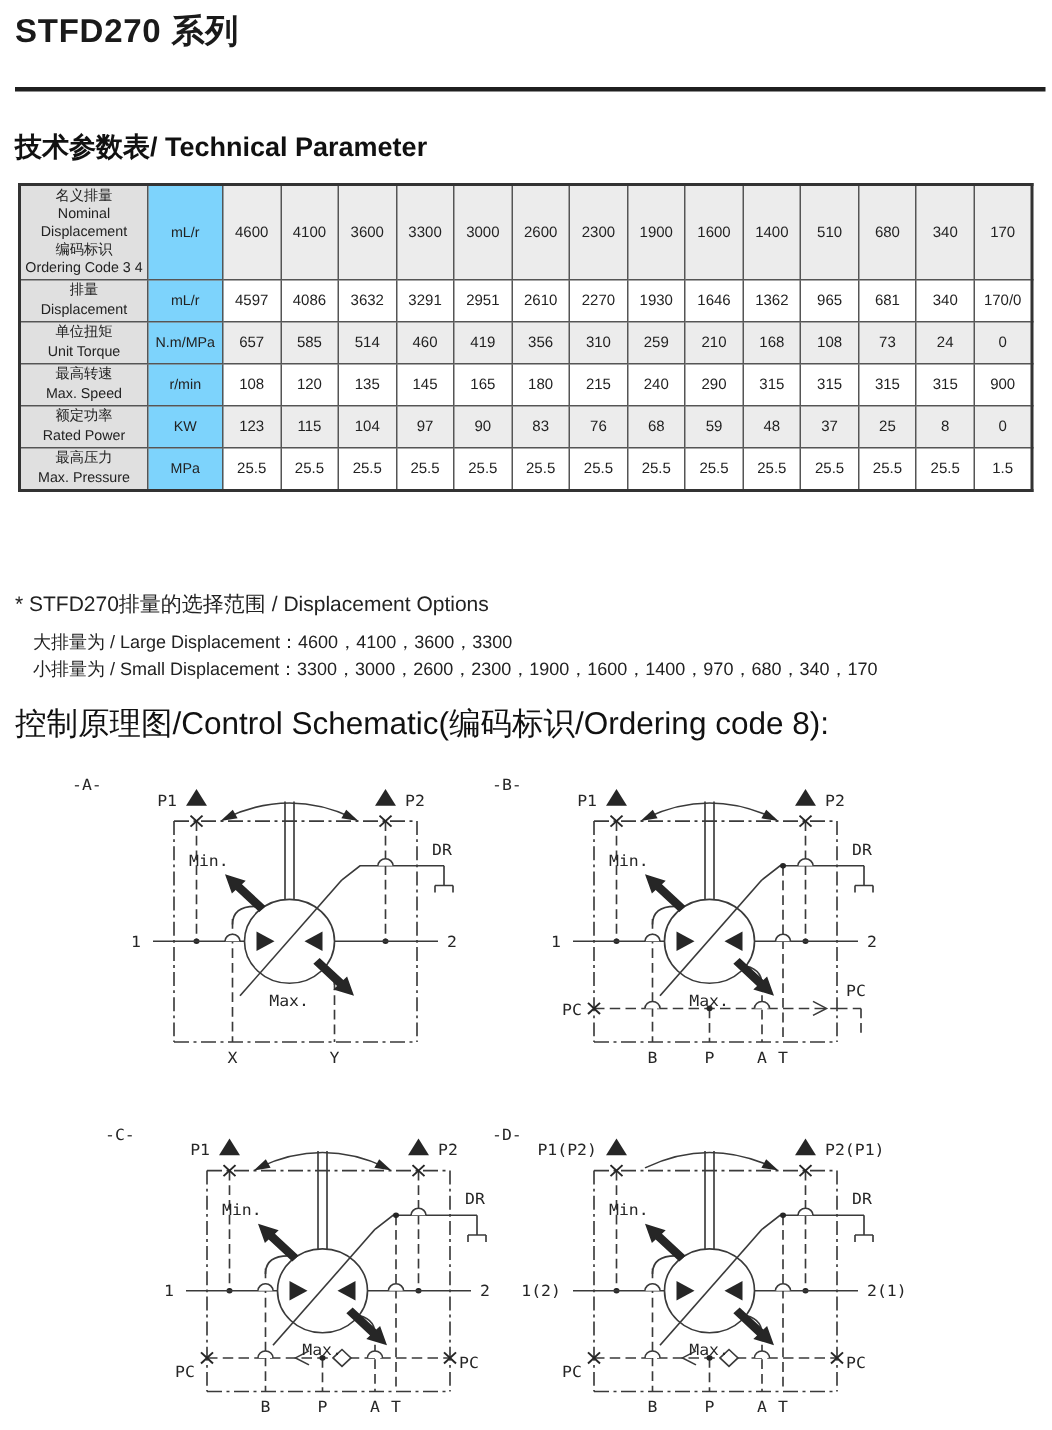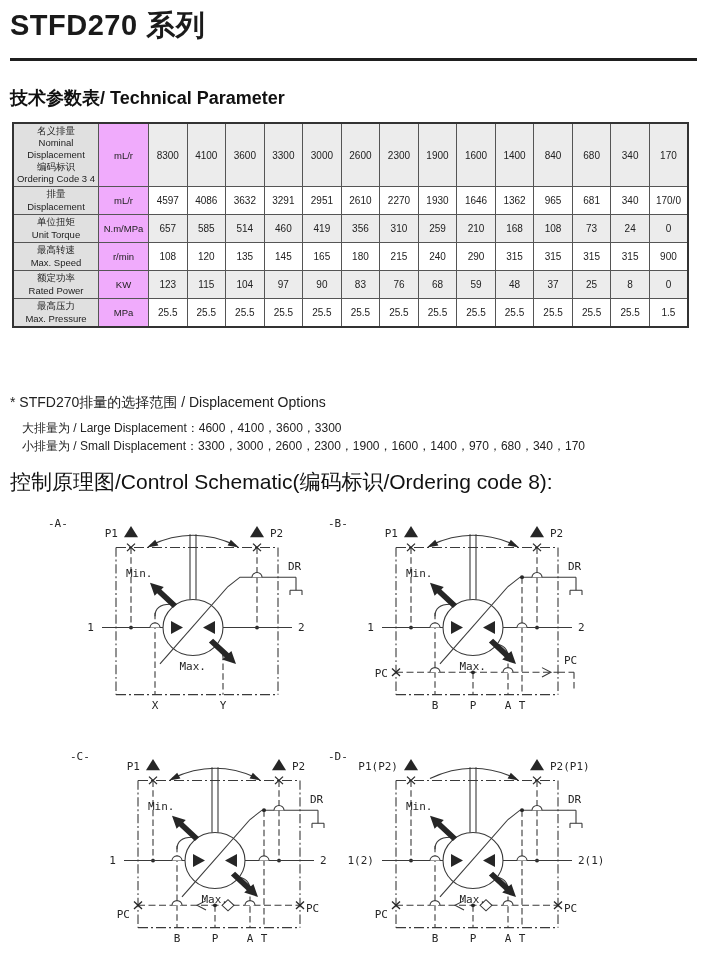--- a/index.html
+++ b/index.html
@@ -1,34 +1,34 @@
 <!DOCTYPE html>
 <html><head>
 <meta charset="utf-8">
 <style>
   html,body{margin:0;padding:0;}
   body{width:701px;height:953px;background:#ffffff;position:relative;overflow:hidden;
        font-family:"Liberation Sans",sans-serif;color:#222;}
   .abs{position:absolute;}
-  .doc-title{left:10px;top:6px;font-size:29px;font-weight:700;color:#1a1a1a;letter-spacing:0.5px;}
+  .doc-title{left:10px;top:6px;font-size:22px;font-weight:700;color:#1a1a1a;letter-spacing:0.5px;}
   .title-rule{left:10px;top:58px;width:687px;height:3px;background:#1f1f1f;}
   .sec-head{font-size:18px;color:#111;}
   .sec1{left:10px;top:86px;font-weight:bold;}
   .sec2{left:10px;top:468px;font-size:21px;}
   .note-title{left:10px;top:394px;font-size:14px;color:#222;}
   .note-sub{left:22px;font-size:12px;color:#222;text-align:center;}
   .note-l{top:420px;}
   .note-s{top:438px;}
 
   table.params{position:absolute;left:12px;top:122px;width:677px;border-collapse:collapse;
     table-layout:fixed;border:2px solid #333;}
   table.params th,table.params td{border:1px solid #555;padding:0 1px;text-align:center;
     vertical-align:middle;font-weight:400;}
   th.lbl{width:82px;background:#e0e0e0;font-size:9.5px;line-height:1.28;color:#222;margin-top:24px;}
-  td.unit{width:47px;background:#f0abfc;font-size:9.5px;}
+  td.unit{width:47px;background:#7dd3fc;font-size:9.5px;}
   td.val{font-size:10px;background:#fff;}
   tr.shade td.val{background:#ececec;}
   tr.r0 th,tr.r0 td{height:62px;}
   tr.rn th,tr.rn td{height:27px;}
   td.thick{border-left:2px solid #000;border-right:2px solid #000;}
   td.thick-top{border-top:2px solid #000;}
   td.thick-bot{border-bottom:2px solid #000;}
 
   .sch{position:absolute;width:310px;height:205px;}
   .sch svg{display:block;}
@@ -51,31 +51,31 @@
   <tbody id="param-tbody">
       <tr class="r0 shade">
         <th class="lbl">
           <div>名义排量</div>
           <div>Nominal</div>
           <div>Displacement</div>
           <div>编码标识</div>
           <div>Ordering Code 3 4</div>
         </th>
         <td class="unit">mL/r</td>
-        <td class="val">8300</td>
+        <td class="val">4600</td>
         <td class="val">4100</td>
         <td class="val">3600</td>
         <td class="val">3300</td>
         <td class="val">3000</td>
         <td class="val">2600</td>
         <td class="val">2300</td>
         <td class="val">1900</td>
         <td class="val">1600</td>
         <td class="val">1400</td>
-        <td class="val">840</td>
+        <td class="val">510</td>
         <td class="val">680</td>
         <td class="val">340</td>
         <td class="val">170</td>
       </tr>
       <tr class="rn">
         <th class="lbl">
           <div>排量</div>
           <div>Displacement</div>
         </th>
         <td class="unit">mL/r</td>

